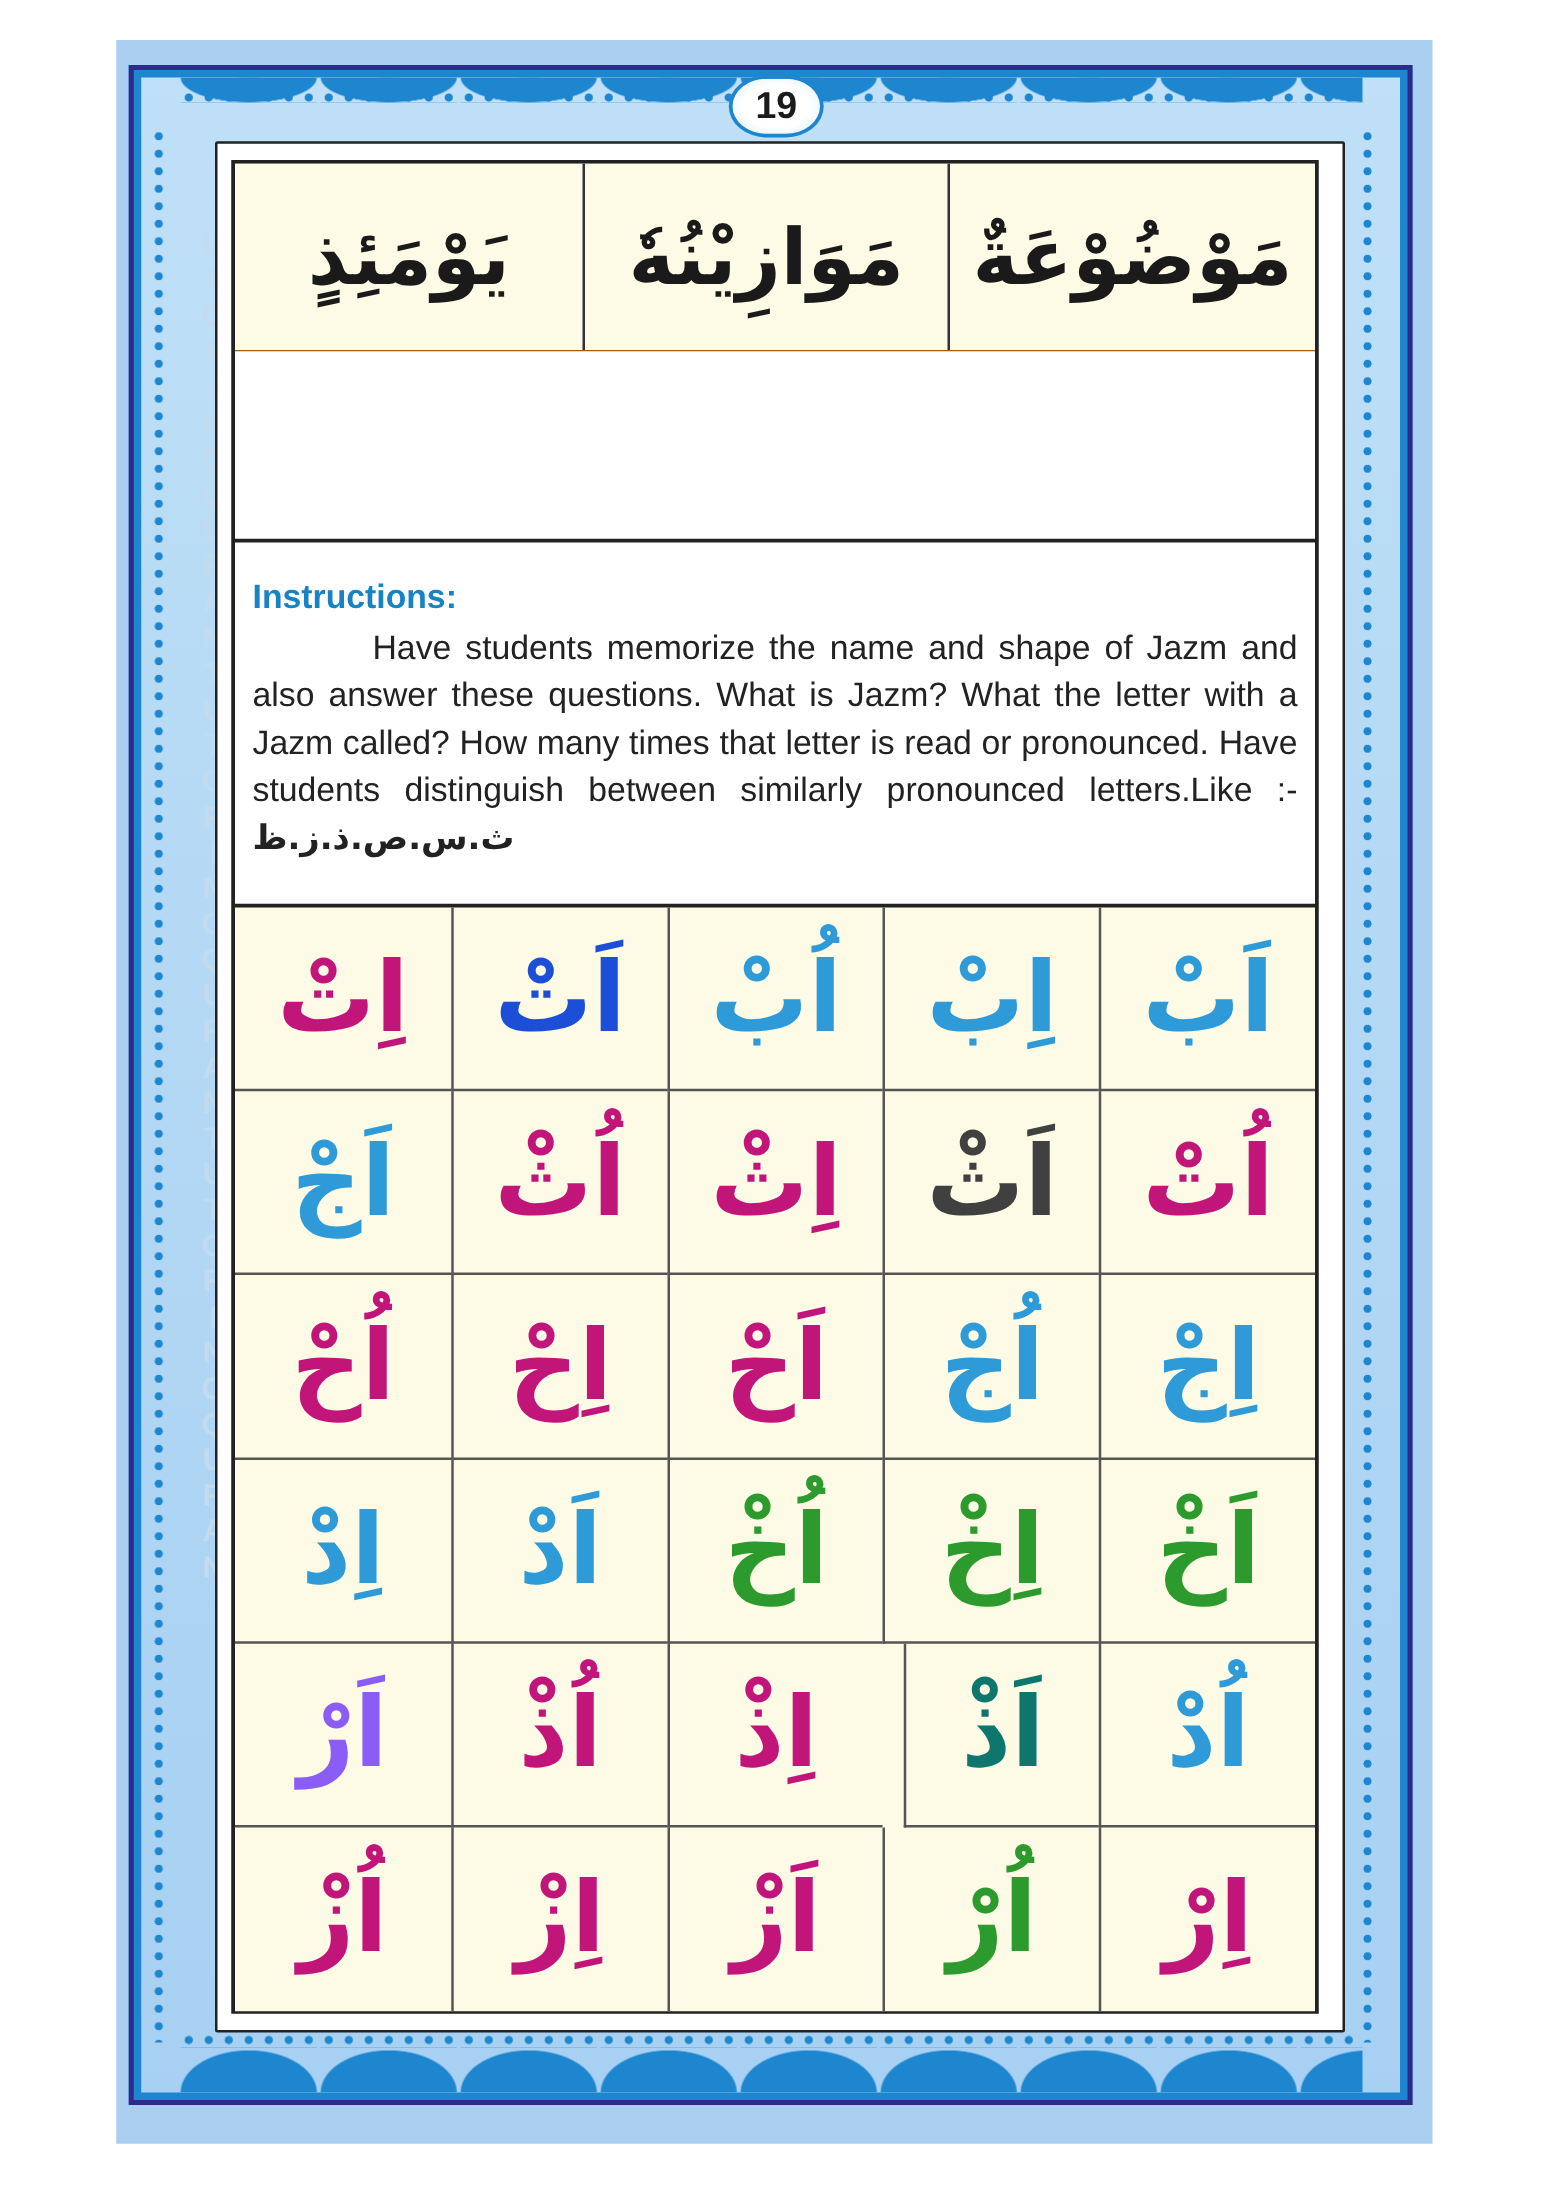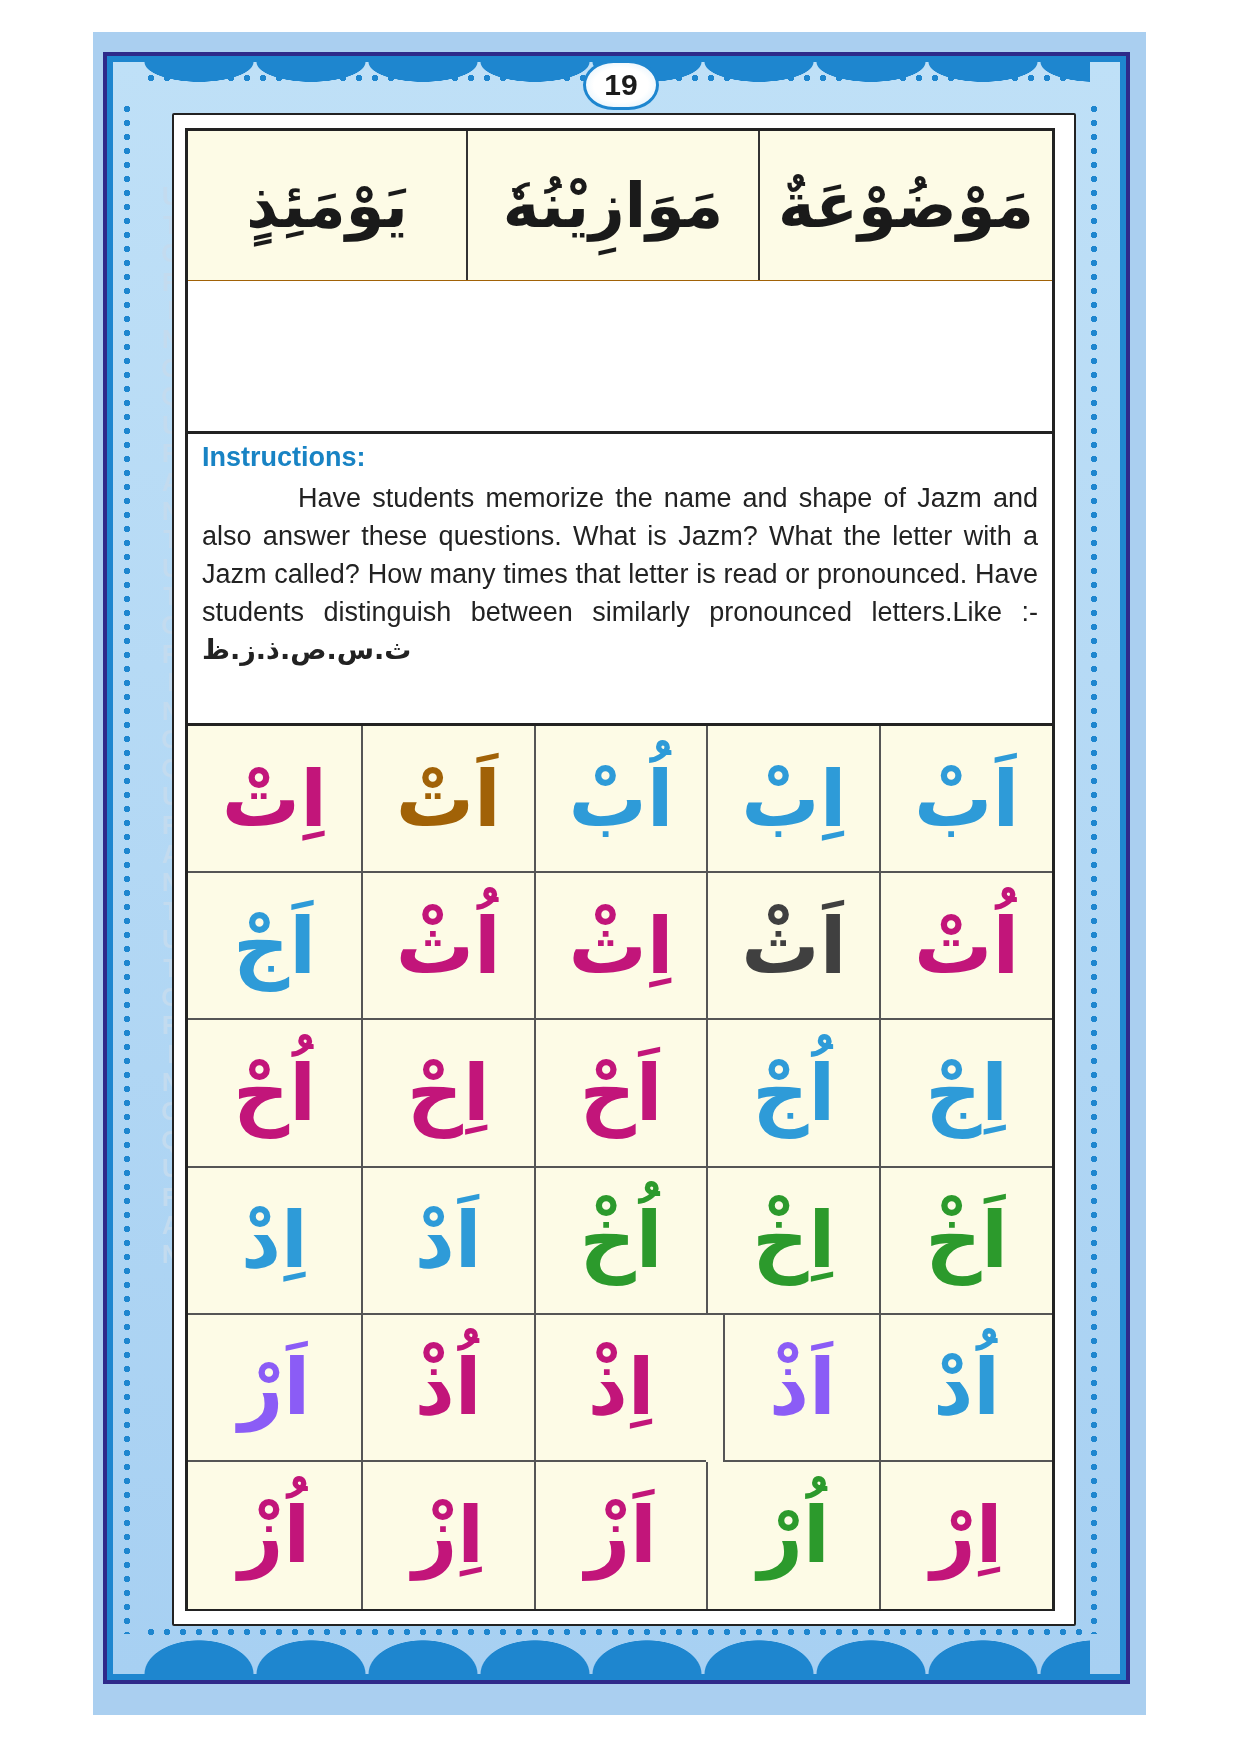--- a/index.html
+++ b/index.html
@@ -26,21 +26,21 @@
   .word{display:flex;align-items:center;justify-content:center;font-family:"DejaVu Sans",sans-serif;font-size:62px;font-weight:bold;color:#1a1a1a;border-right:2px solid #333;direction:rtl}
   .word:last-child{border-right:none}
   .banner{position:absolute;left:0;top:152px;width:100%;height:148px;background:#2aa287}
   .banner-strip{position:absolute;left:34px;right:34px;top:22px;height:104px;background:#de2f3a;border-top:3px solid #f3b3a5;border-bottom:3px solid #f3b3a5}
   .banner-blue{position:absolute;left:36px;right:36px;top:10px;bottom:10px;background:#0b51a3;display:flex;align-items:center}
   .banner-cap{position:absolute;top:10px;width:58px;height:104px;background:#6f5bb5;border:4px solid #e6e025}
   .banner-cap.l{left:6px;clip-path:polygon(100% 0,40% 0,0 50%,40% 100%,100% 100%)}
   .banner-cap.r{right:6px;clip-path:polygon(0 0,60% 0,100% 50%,60% 100%,0 100%)}
   .lesson-no{position:absolute;left:60px;font-size:37px;color:#ffffff}
   .lesson-title{position:absolute;left:318px;font-size:37px;color:#ffffff}
-  .instructions{position:absolute;left:0;top:300px;width:100%;height:290px;background:#ffffff;border-top:3px solid #222;padding:8px 14px 0 14px}
+  .instructions{position:absolute;left:0;top:300px;width:100%;height:290px;background:#ffffff;border-top:3px solid #222;padding:28px 14px 0 14px}
   .ins-title{font-size:27px;font-weight:bold;color:#1883c4;margin-bottom:6px}
   .ins-body{font-size:27px;color:#222;line-height:38px;text-align:justify;text-indent:96px}
   .ins-urdu{font-family:"DejaVu Sans",sans-serif;font-weight:bold;direction:rtl;unicode-bidi:embed}
   .grid{position:absolute;left:0;top:592px;width:100%;height:886px;border-top:3px solid #222;display:grid;grid-template-columns:repeat(5,1fr);grid-template-rows:repeat(6,1fr);direction:rtl;background:#fdfbe6}
   .cell{border-left:2px solid #555;border-bottom:2px solid #555;display:flex;align-items:center;justify-content:center;font-family:"DejaVu Sans",sans-serif;font-size:78px;font-weight:bold;color:#1a1a1a;direction:rtl}
   .cell:nth-child(5n){border-left:none}
   .cell:nth-last-child(-n+5){border-bottom:none}
 </style>
 </head>
 <body>
@@ -155,39 +155,39 @@
     <p class="ins-body">
       <span>Have students memorize the name and shape of Jazm and also answer these questions. What is Jazm? What the letter with a Jazm called? How many times that letter is read or pronounced. Have students distinguish between similarly pronounced letters.Like :-</span>
       <span class="ins-urdu">ث.س.ص.ذ.ز.ظ</span>
     </p>
   </div>
 
   <div class="grid" id="letter-grid">
       <div class="cell" style="color: rgb(46, 155, 216);">اَبْ</div>
       <div class="cell" style="color: rgb(46, 155, 216);">اِبْ</div>
       <div class="cell" style="color: rgb(46, 155, 216);">اُبْ</div>
-      <div class="cell" style="color: #a16207;">اَتْ</div>
+      <div class="cell" style="color: #1d4ed8;">اَتْ</div>
       <div class="cell" style="color: rgb(194, 21, 122);">اِتْ</div>
       <div class="cell" style="color: rgb(194, 21, 122);">اُتْ</div>
       <div class="cell" style="color: #404040; text-align: right;">اَثْ</div>
       <div class="cell" style="color: rgb(194, 21, 122);">اِثْ</div>
       <div class="cell" style="color: rgb(194, 21, 122);">اُثْ</div>
       <div class="cell" style="color: rgb(46, 155, 216);">اَجْ</div>
       <div class="cell" style="color: rgb(46, 155, 216);">اِجْ</div>
       <div class="cell" style="color: rgb(46, 155, 216);">اُجْ</div>
       <div class="cell" style="color: rgb(194, 21, 122);">اَحْ</div>
       <div class="cell" style="color: rgb(194, 21, 122);">اِحْ</div>
       <div class="cell" style="color: rgb(194, 21, 122);">اُحْ</div>
       <div class="cell" style="color: rgb(44, 154, 44);">اَخْ</div>
       <div class="cell" style="color: rgb(44, 154, 44);">اِخْ</div>
       <div class="cell" style="color: rgb(44, 154, 44);">اُخْ</div>
       <div class="cell" style="color: rgb(46, 155, 216);">اَدْ</div>
       <div class="cell" style="color: rgb(46, 155, 216);">اِدْ</div>
       <div class="cell" style="color: rgb(46, 155, 216);">اُدْ</div>
-      <div class="cell" style="color: #8b5cf6; margin-left: 17px;">اَذْ</div>
+      <div class="cell" style="color: #0f766e; margin-left: 17px;">اَذْ</div>
       <div class="cell" style="color: rgb(194, 21, 122);">اِذْ</div>
       <div class="cell" style="color: rgb(194, 21, 122);">اُذْ</div>
       <div class="cell" style="color: #8b5cf6;">اَرْ</div>
       <div class="cell" style="color: rgb(194, 21, 122);">اِرْ</div>
       <div class="cell" style="color: rgb(44, 154, 44);">اُرْ</div>
       <div class="cell" style="color: rgb(194, 21, 122);">اَزْ</div>
       <div class="cell" style="color: rgb(194, 21, 122);">اِزْ</div>
       <div class="cell" style="color: rgb(194, 21, 122);">اُزْ</div>
     </div>
 </div>

